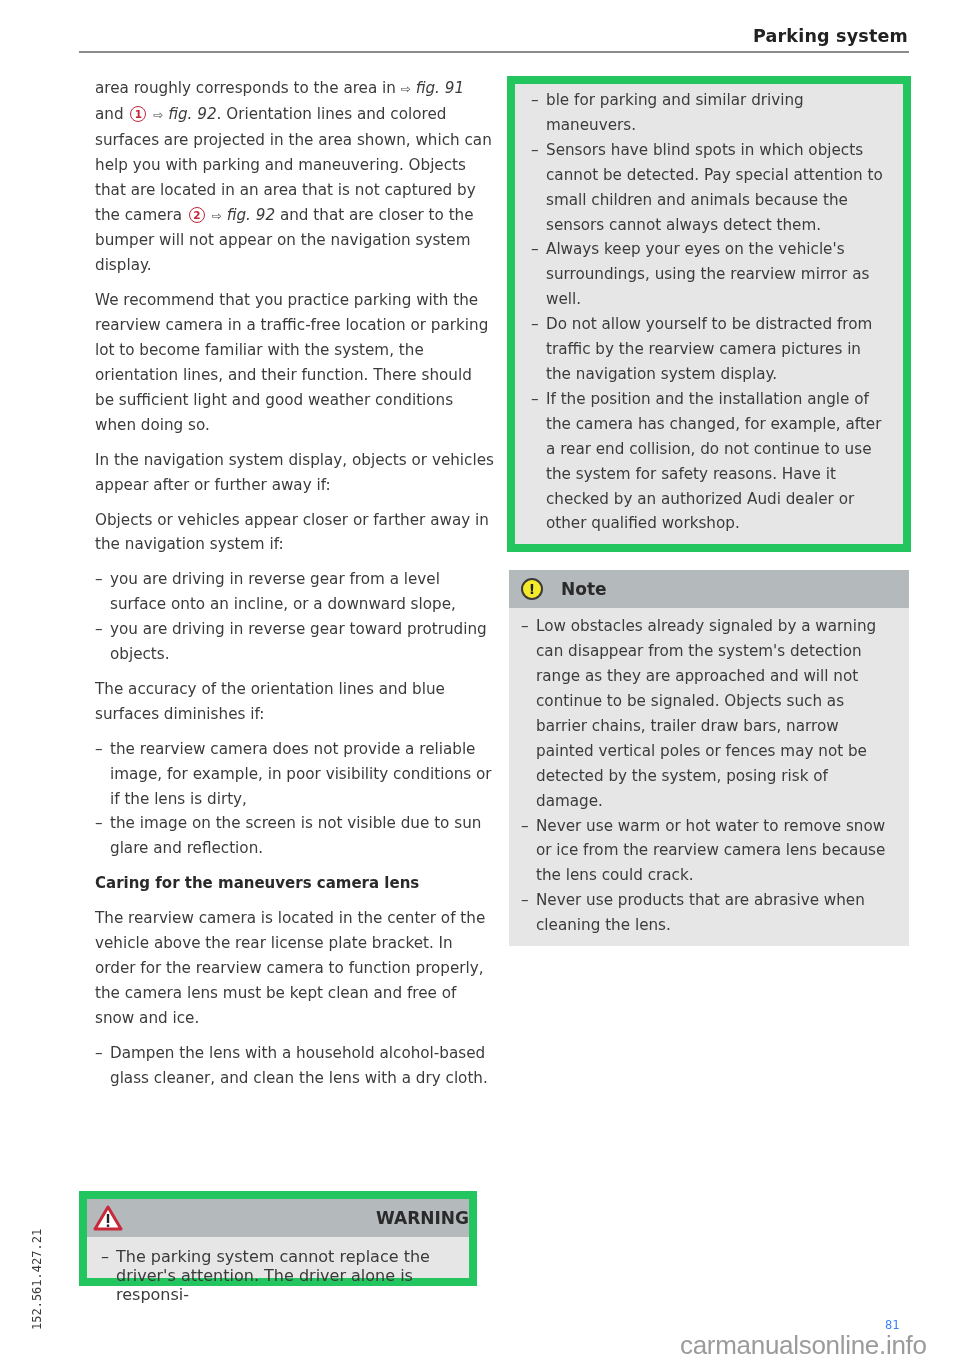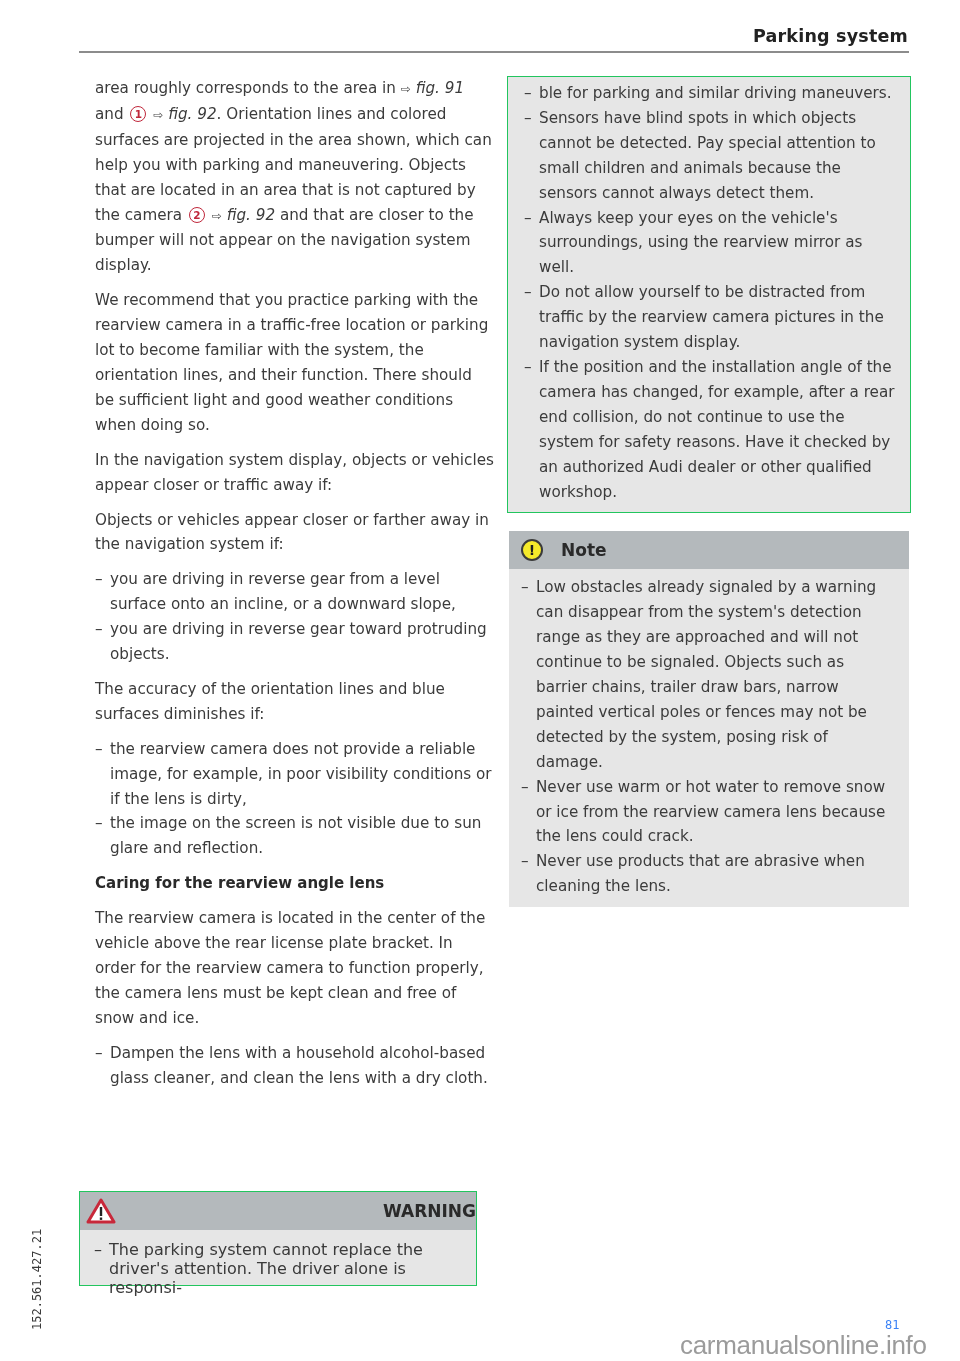--- a/index.html
+++ b/index.html
@@ -33,21 +33,21 @@
     display: inline-block; width: 14px; height: 14px; border: 1.5px solid #c0273b;
     border-radius: 50%; color: #c0273b; font-size: 10.5px; line-height: 14px;
     text-align: center; font-weight: bold; vertical-align: 1px; margin: 0 2px;
   }
   .circ-excl {
     display: inline-block; width: 12px; height: 12px; border: 1.5px solid #4a4a4a;
     background: #f3ea3a; border-radius: 50%; font-size: 9px; line-height: 12px;
     text-align: center; font-weight: bold; color: #222; vertical-align: 1px;
   }
   .warn-box {
-    border: 1px solid #22c55e; background: #e6e6e6; box-sizing: border-box;
+    border: 8px solid #22c55e; background: #e6e6e6; box-sizing: border-box;
   }
   .warn-box.cont { padding: 4px 14px 8px 14px; }
   .box-header {
     background: #b4b9bc; height: 38px; display: flex; align-items: center;
     padding-left: 6px; font-weight: bold; color: #2a2a2a; font-size: 17px;
   }
   .box-body { padding: 4px 14px 6px 14px; }
   .note-box { background: #e6e6e6; margin-top: 18px; }
   .note-icon {
     width: 22px; height: 22px; border-radius: 50%; border: 2.5px solid #3a3a3a;
@@ -74,32 +74,32 @@
 <body>
 
 <div class="header-title">Parking system</div>
 <div class="header-rule"></div>
 
 <div class="col col-left">
   <p>
     <span>area roughly corresponds to the area in </span><span class="ref-arrow">⇨</span>&nbsp;<span class="fig">fig. 91</span><span> and </span><span class="circ-num">1</span>&nbsp;<span class="ref-arrow">⇨</span>&nbsp;<span class="fig">fig. 92</span><span>. Orientation lines and colored surfaces are projected in the area shown, which can help you with parking and maneuvering. Objects that are located in an area that is not captured by the camera </span><span class="circ-num">2</span>&nbsp;<span class="ref-arrow">⇨</span>&nbsp;<span class="fig">fig. 92</span><span> and that are closer to the bumper will not appear on the navigation system display.</span>
   </p>
   <p>We recommend that you practice parking with the rearview camera in a traffic-free location or parking lot to become familiar with the system, the orientation lines, and their function. There should be sufficient light and good weather conditions when doing so.</p>
-  <p>In the navigation system display, objects or vehicles appear closer or traffic away if:</p>
+  <p>In the navigation system display, objects or vehicles appear after or further away if:</p>
   <p>Objects or vehicles appear closer or farther away in the navigation system if:</p>
   <ul class="dash">
     <li>you are driving in reverse gear from a level surface onto an incline, or a downward slope,</li>
     <li>you are driving in reverse gear toward protruding objects.</li>
   </ul>
   <p>The accuracy of the orientation lines and blue surfaces diminishes if:</p>
   <ul class="dash">
     <li>the rearview camera does not provide a reliable image, for example, in poor visibility conditions or if the lens is dirty,</li>
     <li>the image on the screen is not visible due to sun glare and reflection.</li>
   </ul>
-  <div class="heading">Caring for the rearview angle lens</div>
+  <div class="heading">Caring for the maneuvers camera lens</div>
   <p>The rearview camera is located in the center of the vehicle above the rear license plate bracket. In order for the rearview camera to function properly, the camera lens must be kept clean and free of snow and ice.</p>
   <ul class="dash">
     <li>Dampen the lens with a household alcohol-based glass cleaner, and clean the lens with a dry cloth.</li>
   </ul>
 </div>
 
 <div class="warning-outer warn-box">
   <div class="box-header">
     <svg class="warn-tri" width="30" height="26" viewBox="0 0 30 26">
       <polygon points="15,2 28,24 2,24" fill="#ffffff" stroke="#c8283a" stroke-width="3" stroke-linejoin="round"></polygon>

